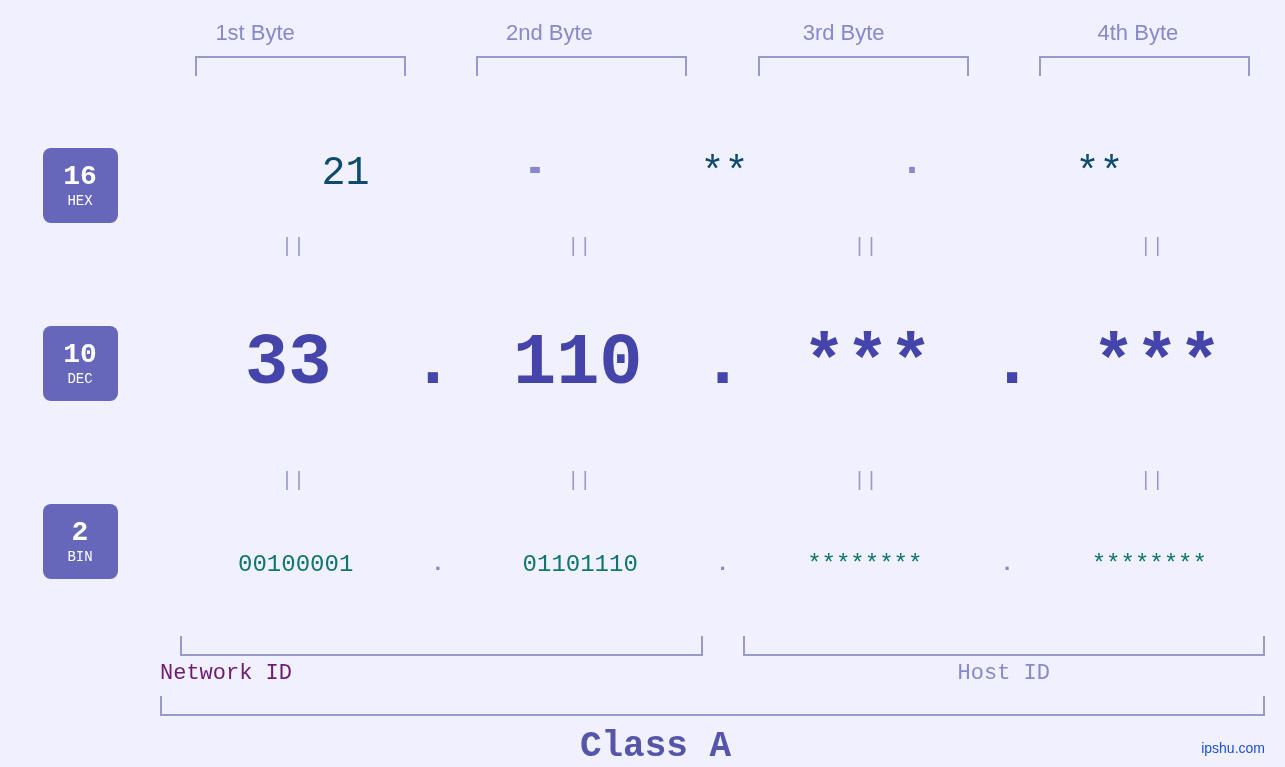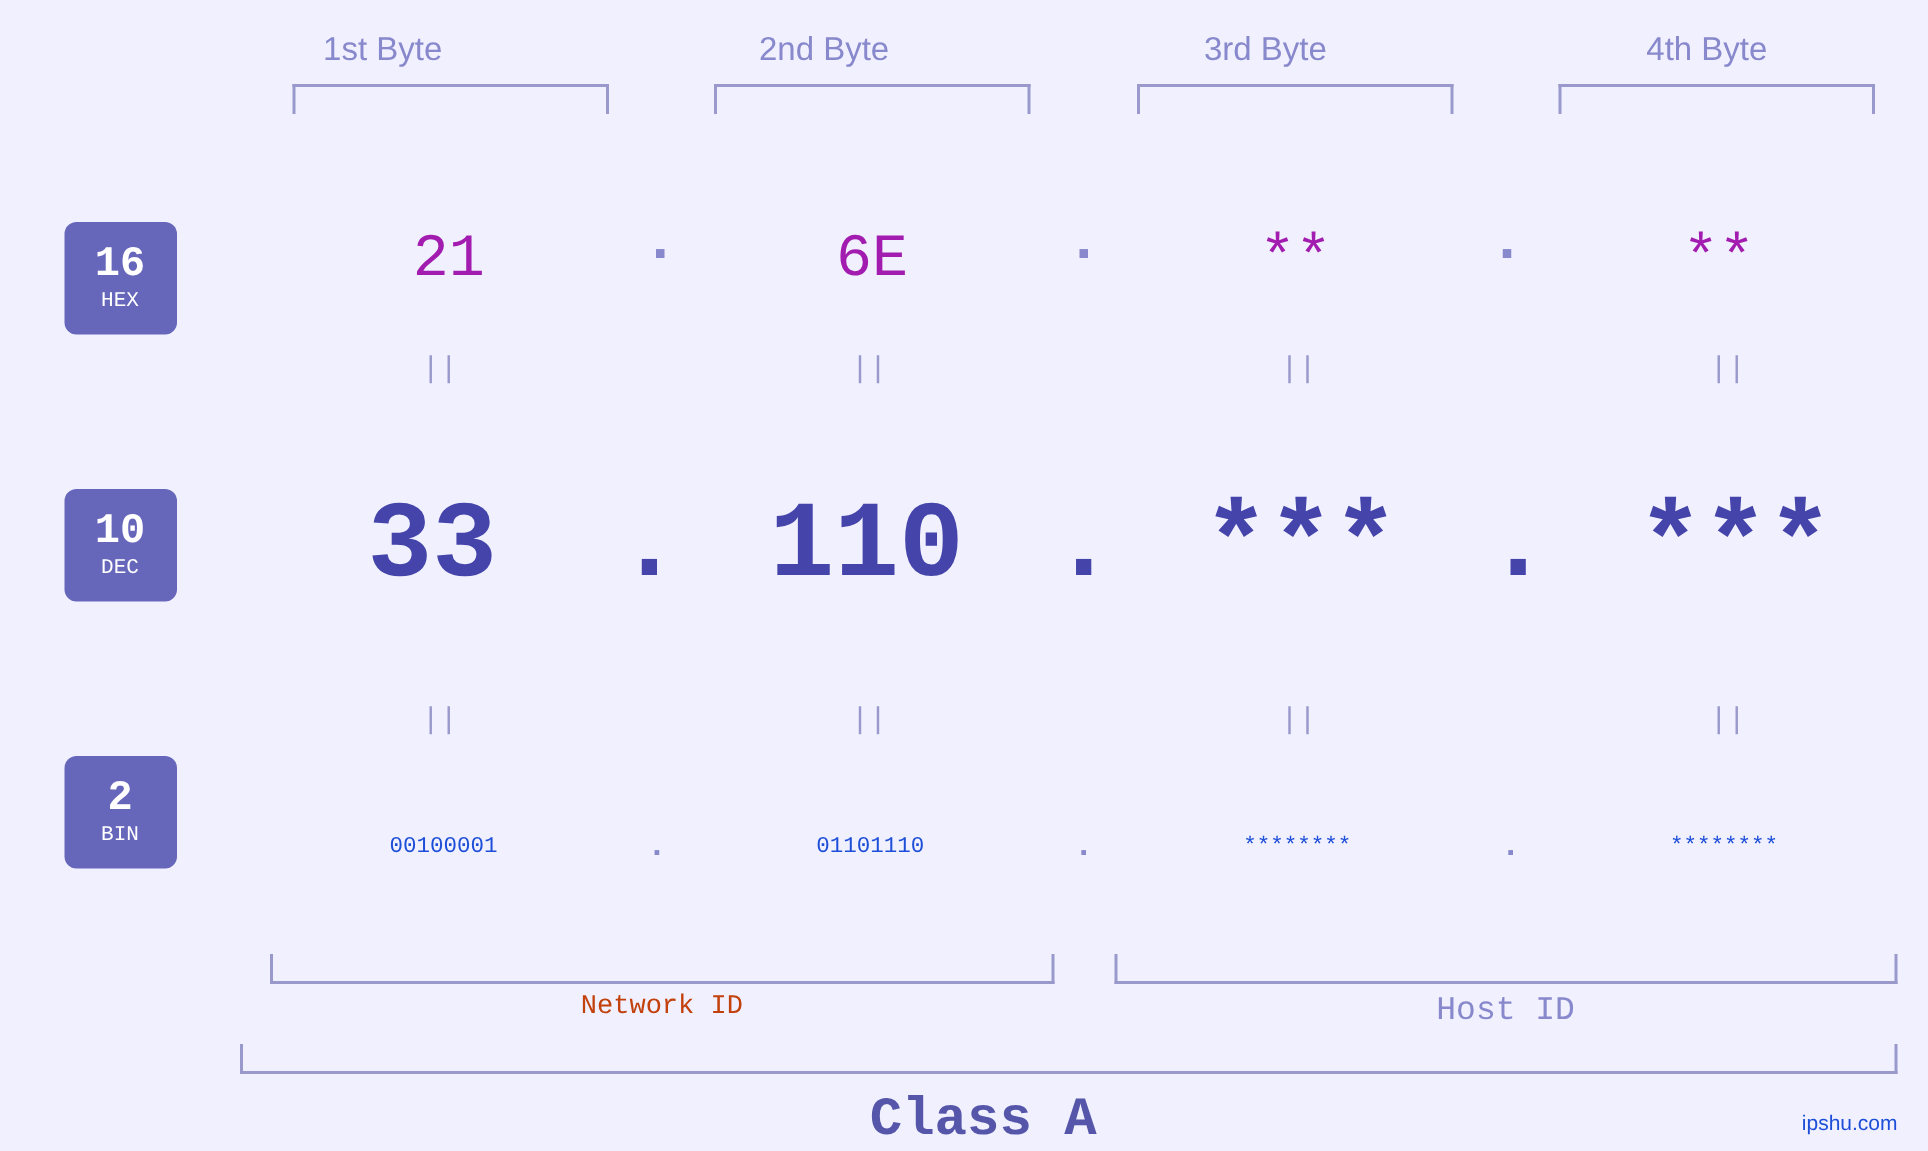--- a/index.html
+++ b/index.html
@@ -107,21 +107,21 @@
     .data-cell {
       flex: 1;
       display: flex;
       align-items: center;
       justify-content: center;
       position: relative;
     }
 
     
     .hex-value {
-      color: #a21caf;
+      color: #0c4a6e;
       font-size: 40px;
       font-family: 'Courier New', Courier, monospace;
       margin-top: 22px;
     }
 
     .dot-separator {
       color: #8888cc;
       font-size: 40px;
       font-weight: bold;
       margin: 0 -10px;
@@ -137,22 +137,22 @@
 
     .dec-dot {
       color: #4444aa;
       font-size: 72px;
       font-weight: bold;
       margin: 0 -5px;
     }
 
     
     .bin-value {
-      color: #1d4ed8;
-      font-size: 15px;
+      color: #0f766e;
+      font-size: 24px;
       font-family: 'Courier New', Courier, monospace;
     }
 
     .bin-dot {
       color: #8888cc;
       font-size: 22px;
       font-weight: bold;
     }
 
     
@@ -187,24 +187,23 @@
     .labels-row {
       display: flex;
       width: 100%;
       padding-left: 160px;
       margin-top: 5px;
       margin-bottom: 5px;
     }
 
     .label-network {
       flex: 2;
-      text-align: center;
-      color: #c2410c;
-      font-family: 'Courier New', Courier, monospace;
-      font-size: 18px;
+      color: #701a75;
+      font-family: 'Courier New', Courier, monospace;
+      font-size: 22px;
     }
 
     .label-host {
       flex: 2;
       text-align: center;
       color: #8888cc;
       font-family: 'Courier New', Courier, monospace;
       font-size: 22px;
     }
 
@@ -323,23 +322,20 @@
       </div>
     </div>
 
     <div class="rows-container">
 
       <div class="full-data-row" style="flex:1; align-items:center;">
         <div class="data-cell">
           <span class="hex-value">21</span>
         </div>
         <span class="dot-separator">.</span>
-        <div class="data-cell">
-          <span class="hex-value">6E</span>
-        </div>
         <span class="dot-separator">.</span>
         <div class="data-cell">
           <span class="hex-value">**</span>
         </div>
         <span class="dot-separator">.</span>
         <div class="data-cell">
           <span class="hex-value">**</span>
         </div>
       </div>
 

